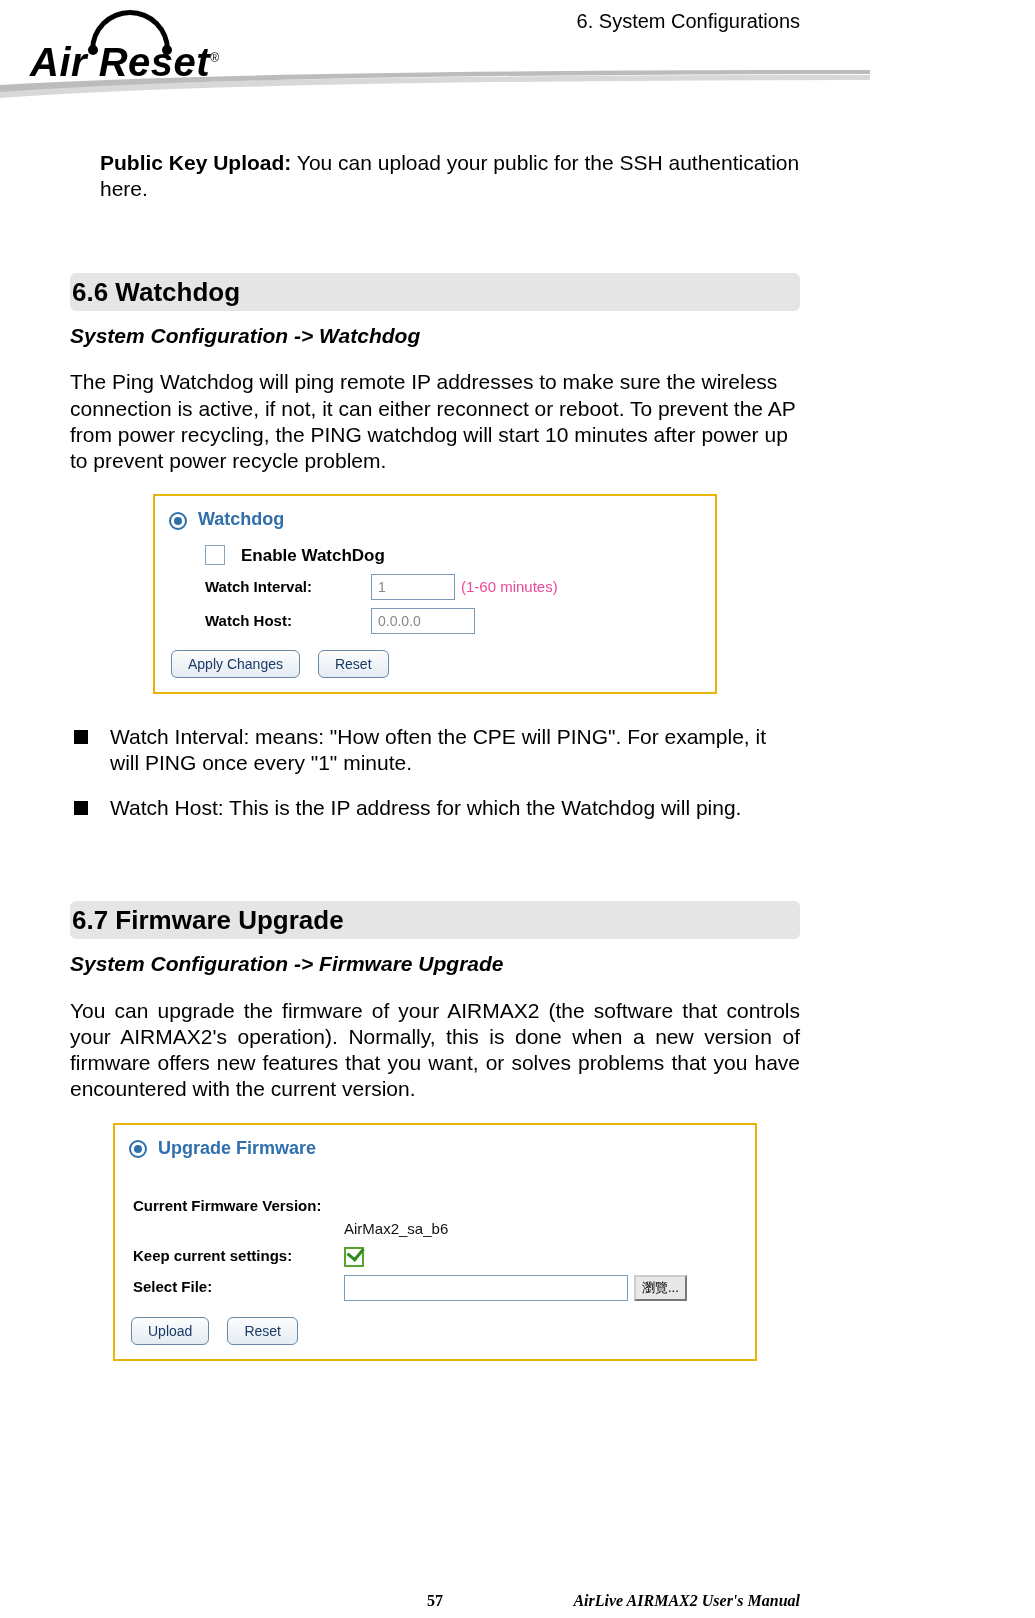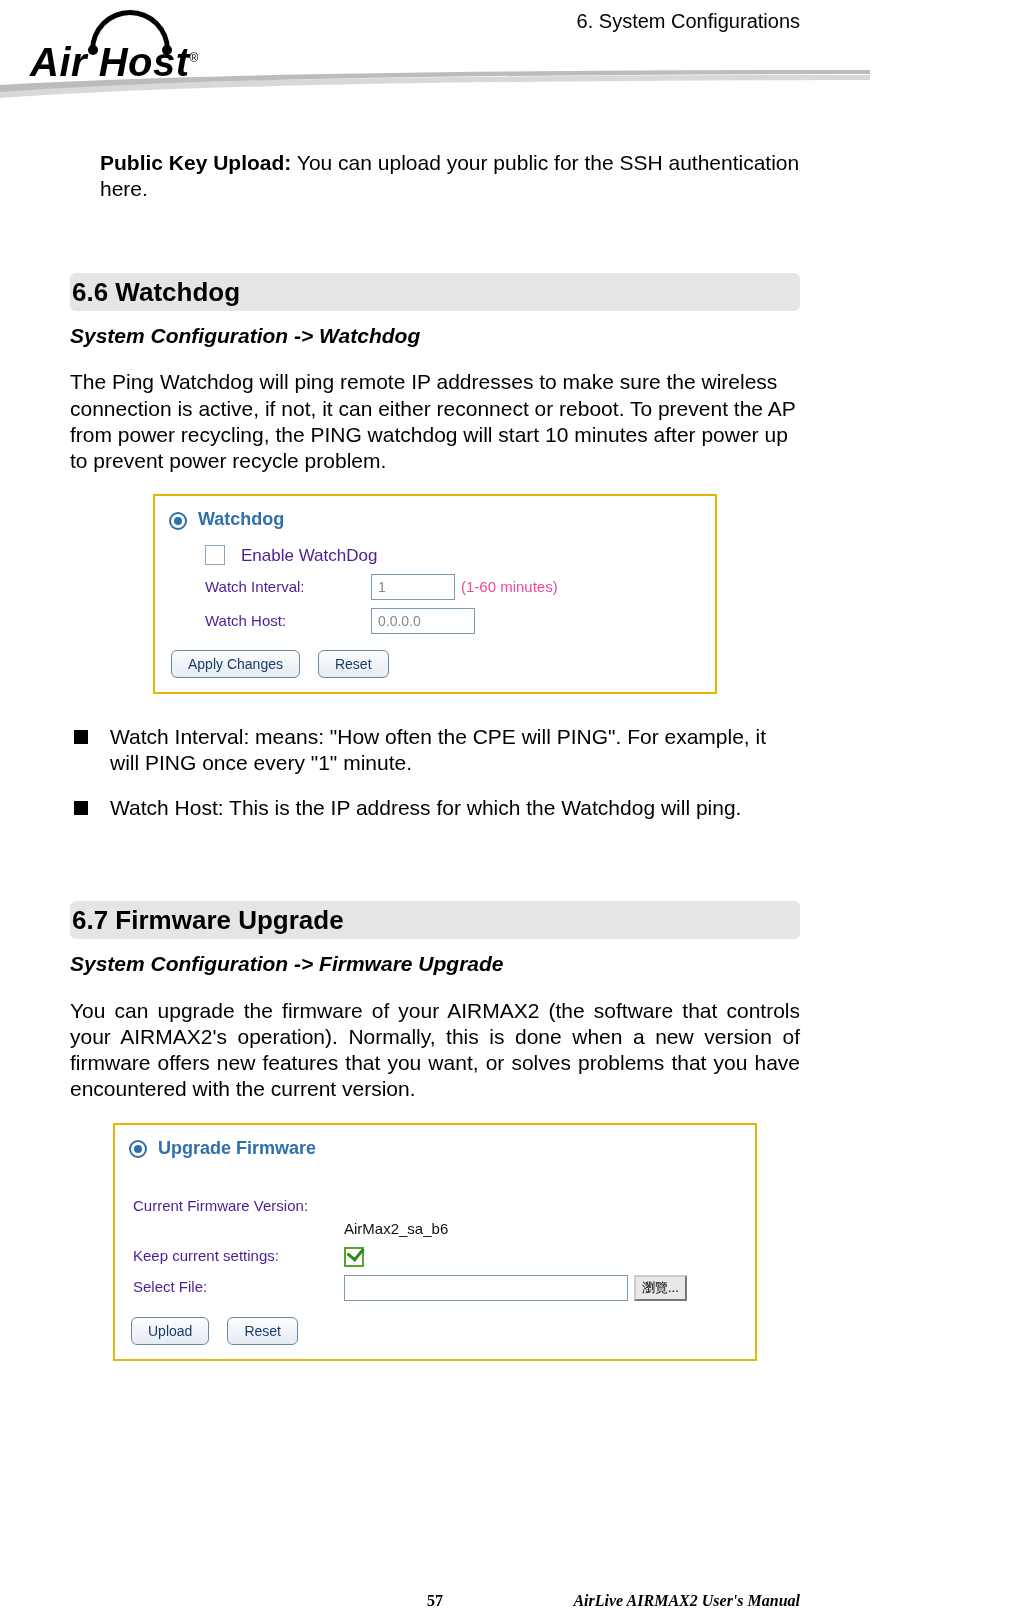--- a/index.html
+++ b/index.html
@@ -156,22 +156,22 @@
     background: #2f6fab;
     border-radius: 50%;
   }
   .panel .row {
     display: flex;
     align-items: center;
     padding: 4px 8px;
     gap: 6px;
   }
   .panel .label {
-    font-weight: normal;
-    color: #4c1d95;
+    font-weight: bold;
+    color: #000000;
     min-width: 175px;
     font-size: 15px;
   }
   .panel .val-input {
     border: 1px solid #7a9ab5;
     background: #fff;
     color: #888;
     padding: 3px 6px;
     font-size: 14px;
     height: 18px;
@@ -253,21 +253,21 @@
 </head>
 <body>
 
 <div class="page">
 
   <div class="header-top">6.  System Configurations</div>
 
   <div class="logo">
     <span class="arc"></span>
     <span class="text">
-      <span>Air Host</span><span class="r">®</span>
+      <span>Air Reset</span><span class="r">®</span>
     </span>
   </div>
 
   <div class="swoosh">
     <svg viewBox="0 0 1035 30" preserveAspectRatio="none">
       <path d="M0 20 Q 300 5 1035 5 L1035 10 Q 300 10 0 28 Z" fill="#d8d8d8"></path>
       <path d="M0 15 Q 300 0 1035 0 L1035 4 Q 300 4 0 22 Z" fill="#bcbcbc"></path>
     </svg>
   </div>
 

